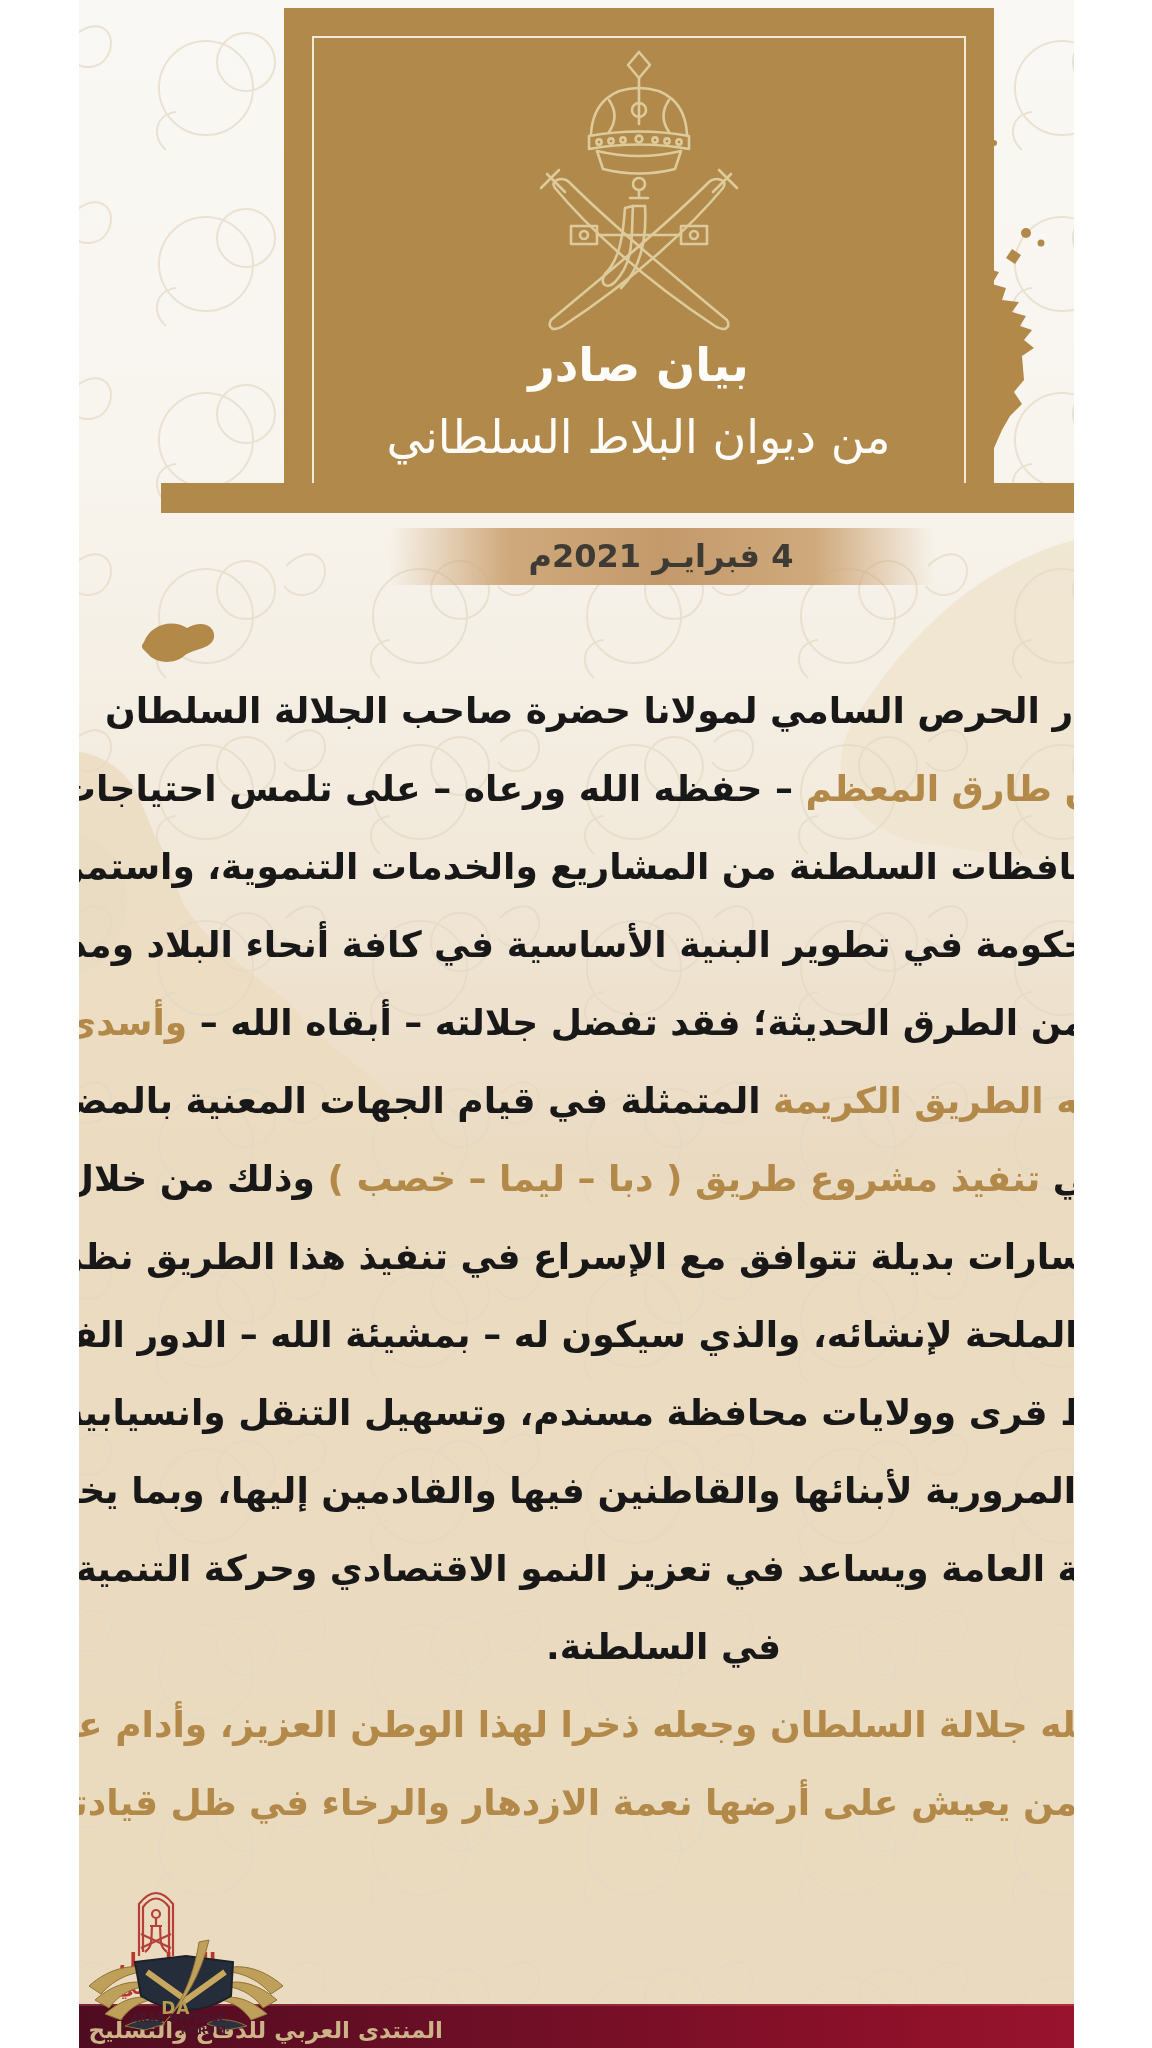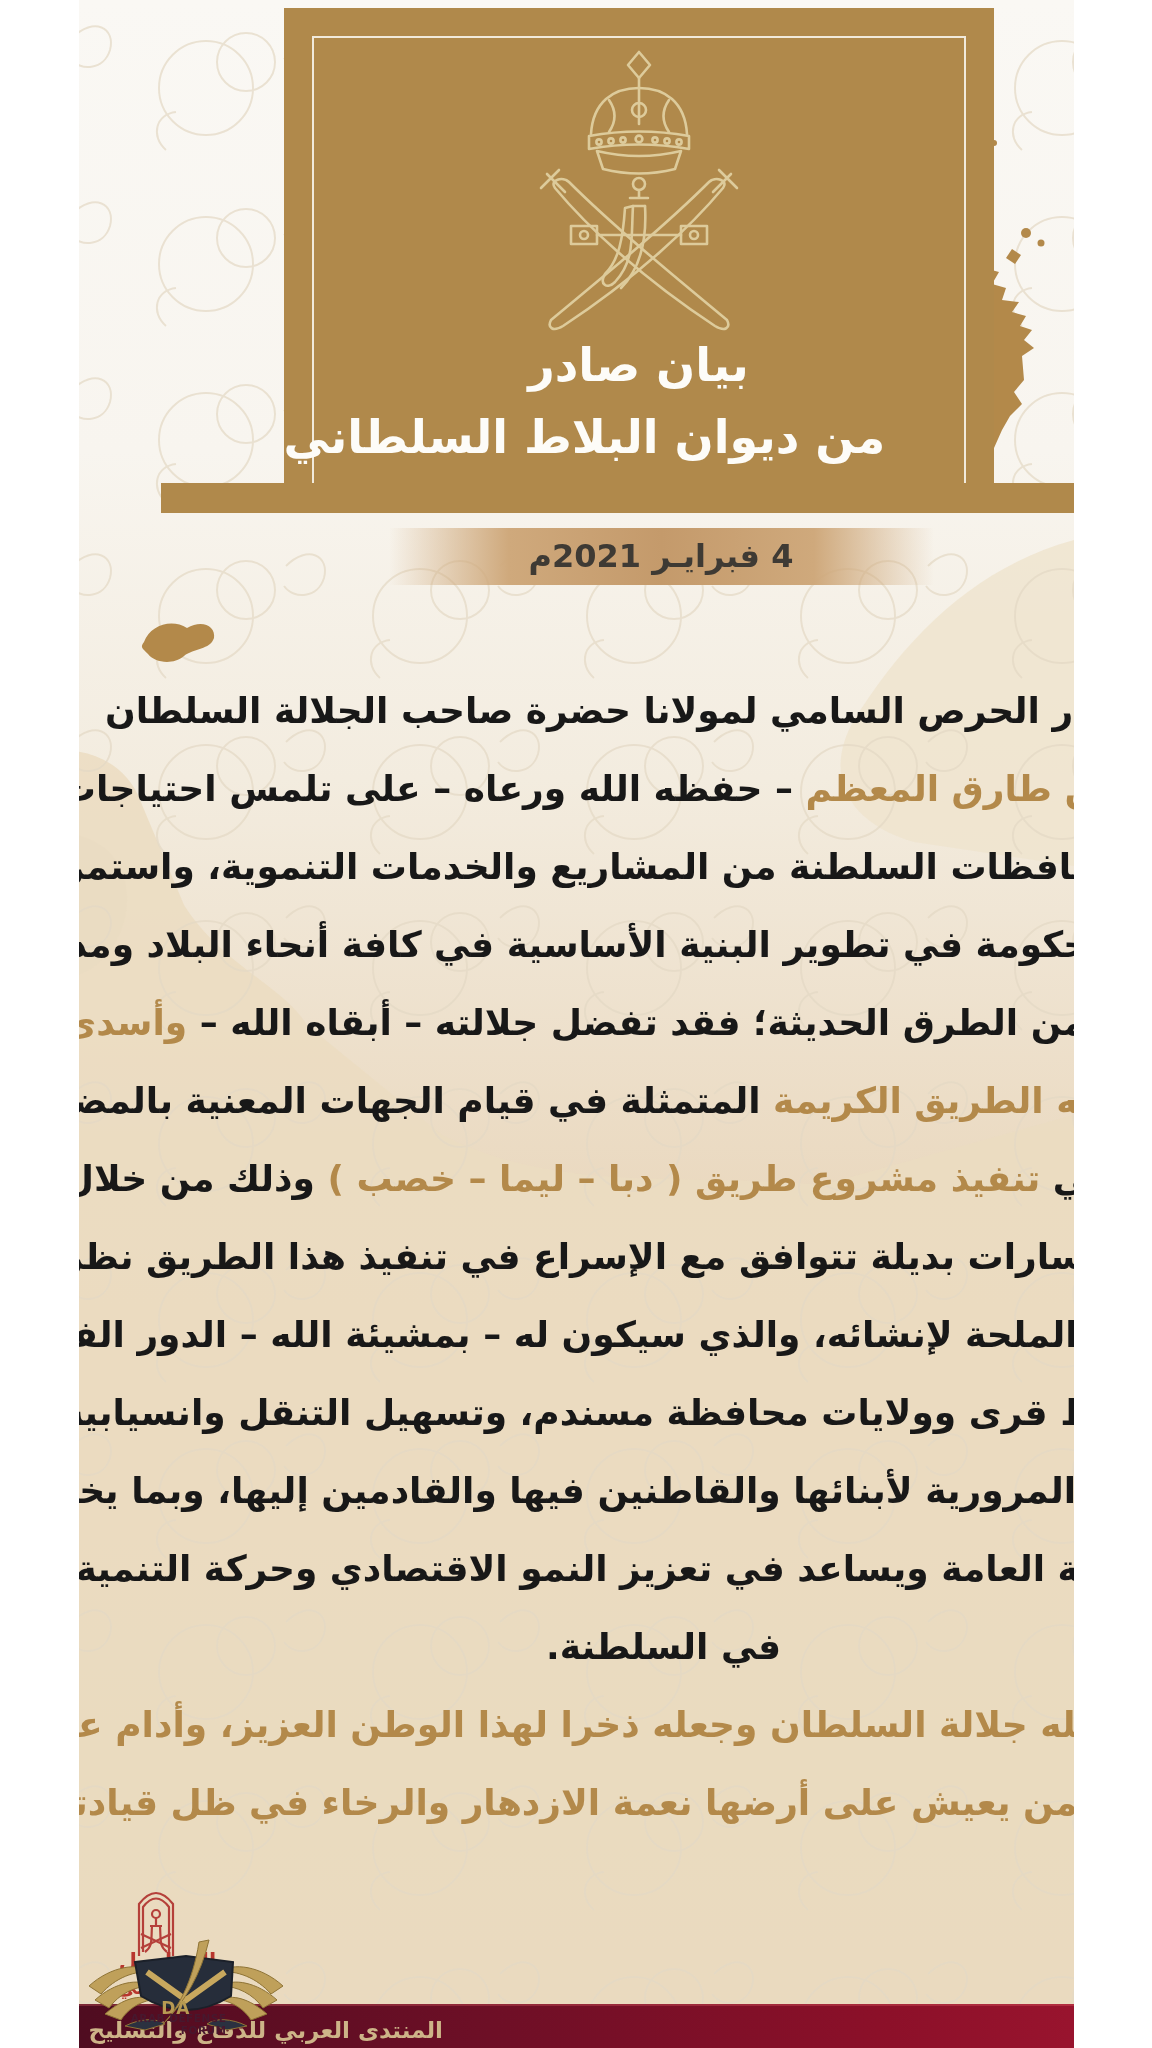--- a/index.html
+++ b/index.html
@@ -7,22 +7,22 @@
         background:linear-gradient(180deg,#faf8f4 0%,#f8f5ef 22%,#f3ecdf 38%,#ead9c0 58%,#e6d6ba 75%,#e1d1b2 100%);}
   .layer{position:absolute;inset:0;}
   
   .gold-box{position:absolute;left:205px;top:8px;width:710px;height:505px;background:#b0894b;}
   .gold-box .inner-border{position:absolute;left:28px;top:28px;right:28px;bottom:24px;
         border:2px solid rgba(253,251,245,.85);}
   .base-bar{position:absolute;left:82px;top:483px;width:958px;height:30px;background:#b0894b;}
   .emblem-wrap{position:absolute;left:205px;top:34px;width:300px;height:300px;}
   .title-1{position:absolute;left:0;top:330px;width:100%;text-align:center;color:#fdfcf8;
         font-size:46px;font-weight:bold;letter-spacing:0;}
-  .title-2{position:absolute;left:0;top:402px;width:100%;text-align:left;color:#fdfcf8;
-        font-size:46px;font-weight:bold;}
+  .title-2{position:absolute;left:0;top:402px;width:100%;text-align:center;color:#fdfcf8;
+        font-size:46px;font-weight:normal;}
   
   .date-ribbon{position:absolute;left:310px;top:528px;width:545px;height:57px;line-height:57px;
         text-align:center;color:#3e3a34;font-size:32px;font-weight:bold;
         background:linear-gradient(90deg,rgba(243,234,217,0) 0%,#cfa97c 22%,#c49a6b 50%,#cfa97c 78%,rgba(243,234,217,0) 100%);}
   
   .body-block{position:absolute;left:43px;top:672px;width:1084px;direction:rtl;}
   .body-line{height:78px;line-height:78px;font-weight:bold;font-size:36px;white-space:nowrap;overflow:visible;}
   .body-line.just{text-align:justify;text-align-last:justify;}
   .body-line.center{text-align:center;text-align-last:center;}
   

